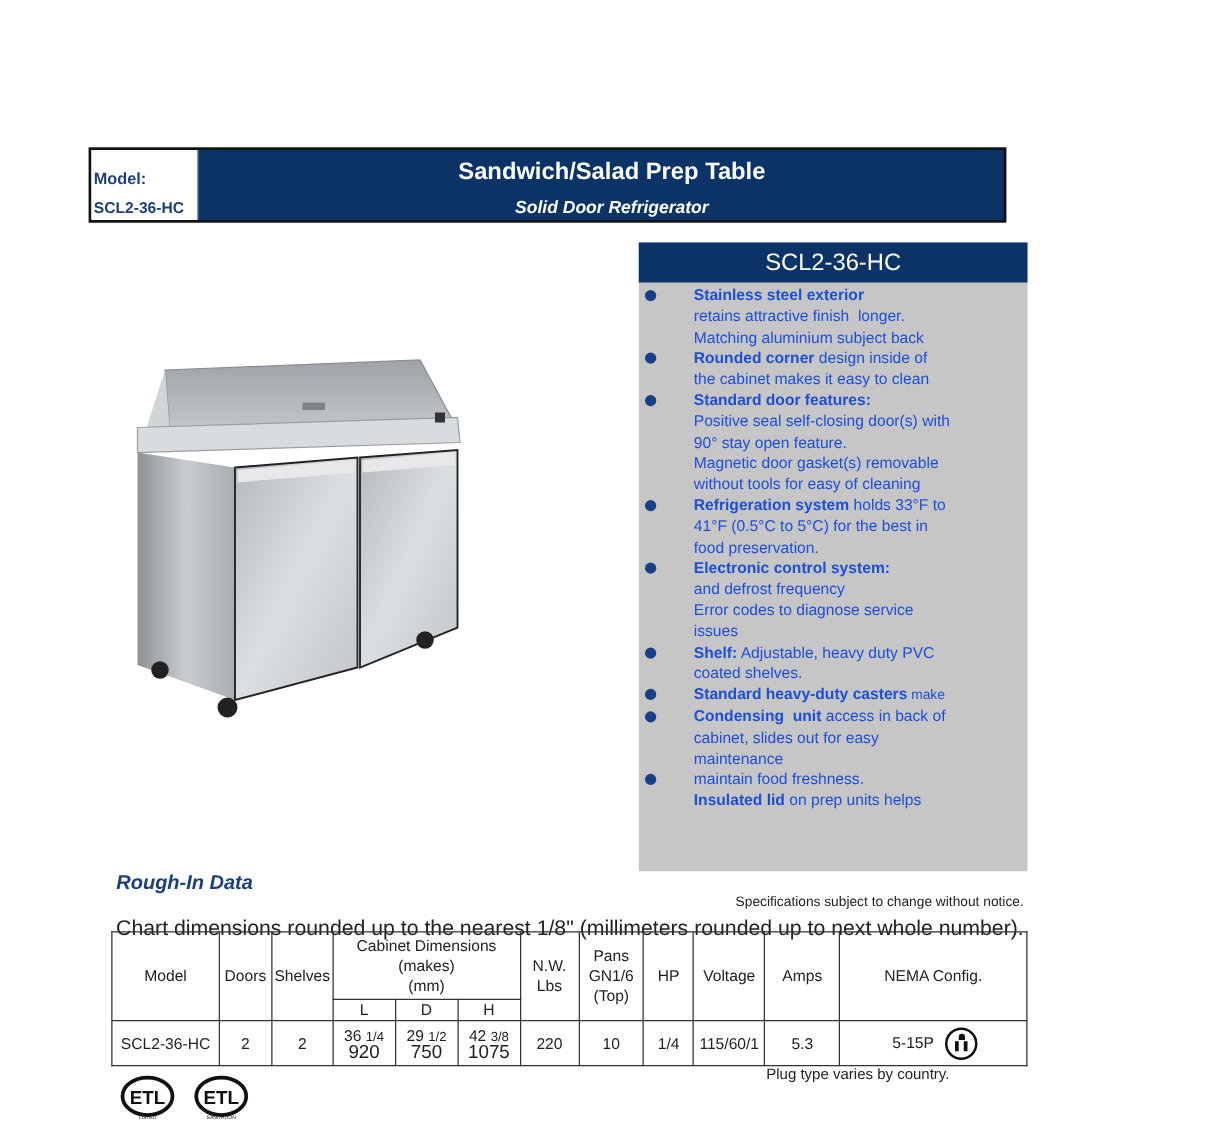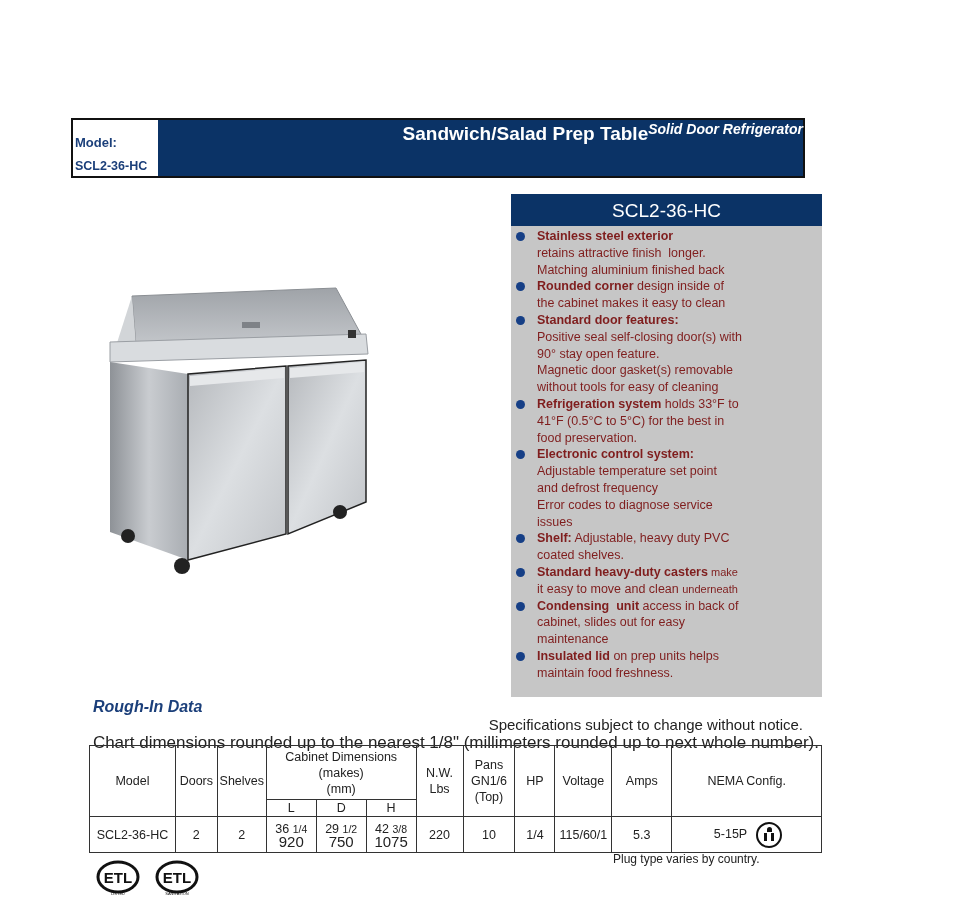--- a/index.html
+++ b/index.html
@@ -10,49 +10,49 @@
   .header {
     position: absolute; left: 71px; top: 118px; width: 734px; height: 60px;
     border: 2px solid #111; display: flex; background: #0b3366;
   }
   .header .model-cell {
     width: 86px; background: #fff; display: flex; flex-direction: column;
     justify-content: flex-end; padding: 0 0 1px 2px; border-right: 1px solid #0b3366;
   }
   .header .model-label { color: #1b3f7a; font-weight: bold; font-size: 13px; height: 28px; line-height: 28px; }
   .header .model-num { color: #1b3f7a; font-weight: bold; font-size: 12.5px; height: 18px; line-height: 18px; }
-  .header .title-cell { flex: 1; display: flex; flex-direction: row; justify-content: flex-end; padding-left: 17px; }
+  .header .title-cell { flex: 1; display: flex; flex-direction: column; justify-content: flex-end; padding-left: 17px; align-items: center; }
   .header .title { color: #fff; font-weight: bold; font-size: 19px; height: 32px; line-height: 28px; }
   .header .subtitle { color: #fff; font-weight: bold; font-style: italic; font-size: 14px; height: 20px; line-height: 18px; }
 
   
   .product { position: absolute; left: 104px; top: 278px; width: 270px; height: 300px; }
 
   
   .spec-panel {
     position: absolute; left: 511px; top: 194px; width: 311px; height: 503px;
     background: #c6c6c6;
   }
   .spec-title {
     height: 32px; background: #0b3366; color: #fff; text-align: center;
     font-size: 19px; line-height: 34px;
   }
   .spec-list { list-style: none; padding-top: 2px; }
-  .spec-item { position: relative; padding-left: 26px; font-size: 12.5px; line-height: 16.8px; color: #7f1d1d; }
+  .spec-item { position: relative; padding-left: 44px; font-size: 12.5px; line-height: 16.8px; color: #1d4ed8; }
   .spec-item .bullet {
     position: absolute; left: 5px; top: 4px; width: 9px; height: 9px; border-radius: 50%;
     background: #163f86;
   }
   .spec-item .bold { font-weight: bold; }
   .spec-item .small { font-size: 11px; }
   .spec-item .line { display: block; white-space: pre; }
 
   
   .rough-in { position: absolute; left: 93px; top: 698px; color: #1b3f7a; font-weight: bold; font-style: italic; font-size: 16px; }
-  .note1 { position: absolute; right: 172px; top: 716px; font-size: 15px; color: #222; }
+  .note1 { position: absolute; right: 156px; top: 716px; font-size: 11px; color: #222; }
   .note2 { position: absolute; right: 156px; top: 733px; font-size: 17px; color: #222; }
 
   
   table.rough {
     position: absolute; left: 89px; top: 745px; width: 733px;
     border-collapse: collapse; font-size: 12.5px; color: #222;
   }
   table.rough th, table.rough td {
     border: 1.5px solid #333; text-align: center; font-weight: normal; vertical-align: middle;
   }
@@ -130,21 +130,21 @@
   </svg>
 </div>
 
 <div class="spec-panel">
   <div class="spec-title">SCL2-36-HC</div>
   <ul class="spec-list">
     <li class="spec-item">
       <span class="bullet"></span>
       <span class="line"><span class="bold">Stainless steel exterior</span><span></span></span>
       <span class="line">retains attractive finish  longer.</span>
-      <span class="line">Matching aluminium finished back</span>
+      <span class="line">Matching aluminium subject back</span>
     </li>
     <li class="spec-item">
       <span class="bullet"></span>
       <span class="line"><span class="bold">Rounded corner</span><span> design inside of</span></span>
       <span class="line">the cabinet makes it easy to clean</span>
     </li>
     <li class="spec-item">
       <span class="bullet"></span>
       <span class="line"><span class="bold">Standard door features:</span><span></span></span>
       <span class="line">Positive seal self-closing door(s) with</span>
@@ -154,45 +154,43 @@
     </li>
     <li class="spec-item">
       <span class="bullet"></span>
       <span class="line"><span class="bold">Refrigeration system</span><span> holds 33°F to</span></span>
       <span class="line">41°F (0.5°C to 5°C) for the best in</span>
       <span class="line">food preservation.</span>
     </li>
     <li class="spec-item">
       <span class="bullet"></span>
       <span class="line"><span class="bold">Electronic control system:</span><span></span></span>
-      <span class="line">Adjustable temperature set point</span>
       <span class="line">and defrost frequency</span>
       <span class="line">Error codes to diagnose service</span>
       <span class="line">issues</span>
     </li>
     <li class="spec-item">
       <span class="bullet"></span>
       <span class="line"><span class="bold">Shelf:</span><span> Adjustable, heavy duty PVC</span></span>
       <span class="line">coated shelves.</span>
     </li>
     <li class="spec-item">
       <span class="bullet"></span>
       <span class="line"><span class="bold">Standard heavy-duty casters</span><span class="small"> make</span></span>
-      <span class="line"><span>it easy to move and clean </span><span class="small">underneath</span></span>
     </li>
     <li class="spec-item">
       <span class="bullet"></span>
       <span class="line"><span class="bold">Condensing  unit</span><span> access in back of</span></span>
       <span class="line">cabinet, slides out for easy</span>
       <span class="line">maintenance</span>
     </li>
     <li class="spec-item">
       <span class="bullet"></span>
+      <span class="line">maintain food freshness.</span>
       <span class="line"><span class="bold">Insulated lid</span><span> on prep units helps</span></span>
-      <span class="line">maintain food freshness.</span>
     </li>
   </ul>
 </div>
 
 <div class="rough-in">Rough-In Data</div>
 <div class="note1">Specifications subject to change without notice.</div>
 <div class="note2">Chart dimensions rounded up to the nearest 1/8" (millimeters rounded up to next whole number).</div>
 
 <table class="rough">
   <colgroup>

